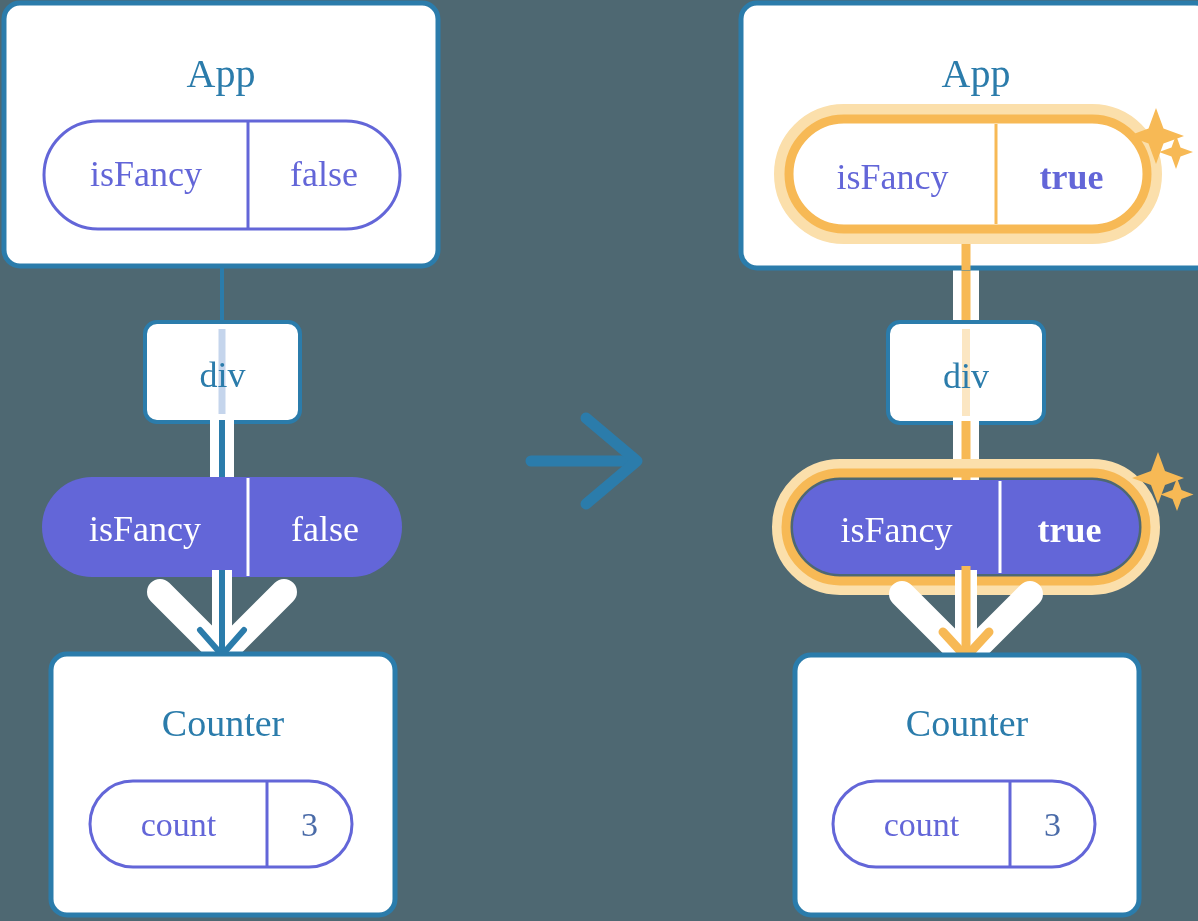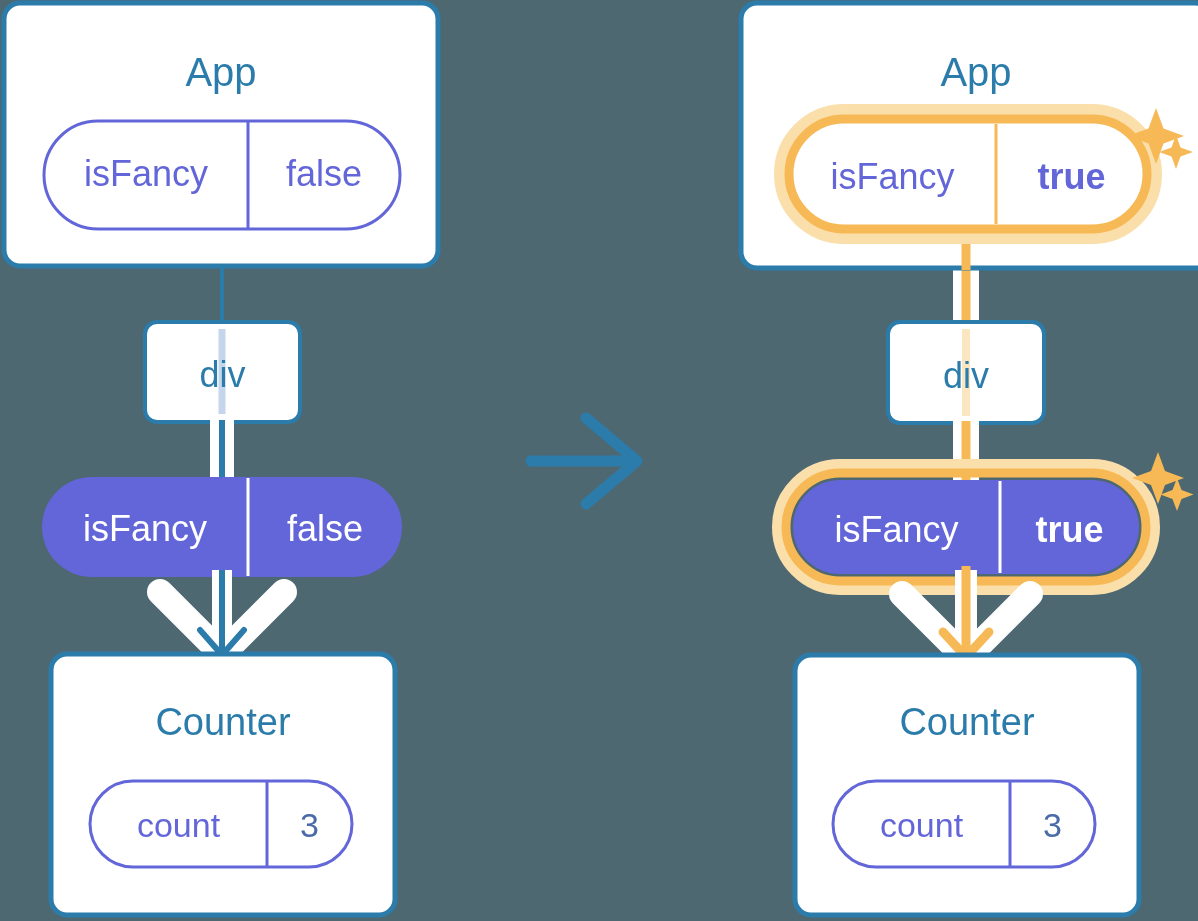--- a/index.html
+++ b/index.html
@@ -11,20 +11,21 @@
     width: 1198px;
     height: 921px;
     overflow: hidden;
     font-family: "Liberation Sans", sans-serif;
   }
   #stage {
     position: relative;
     width: 1198px;
     height: 921px;
     background: #4e6872;
+    font-family: Liberation Serif, serif;
   }
   svg.layer {
     position: absolute;
     left: 0;
     top: 0;
     width: 1198px;
     height: 921px;
     overflow: visible;
   }
   .txt {

